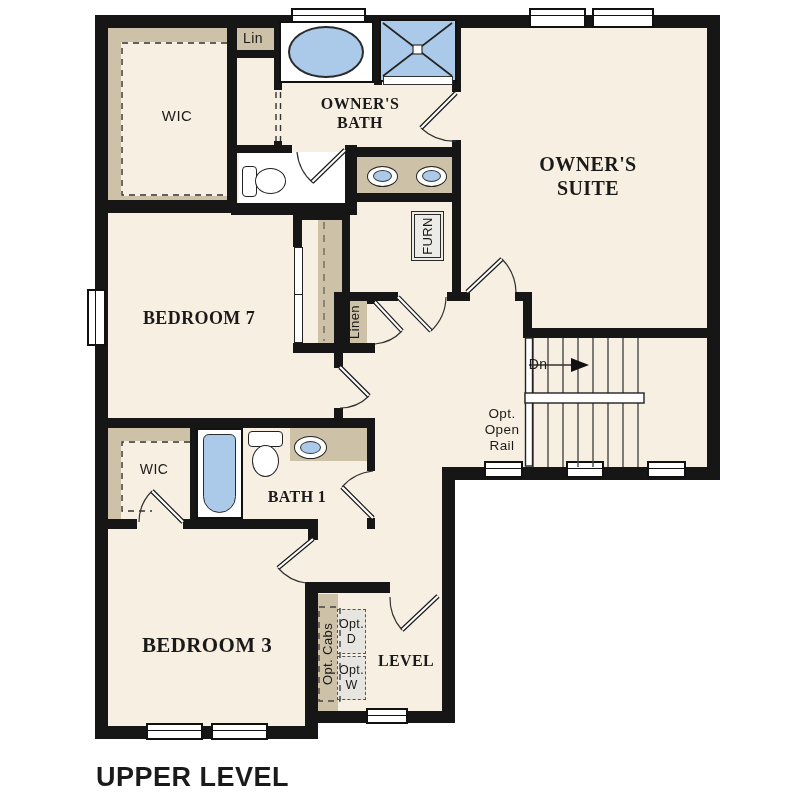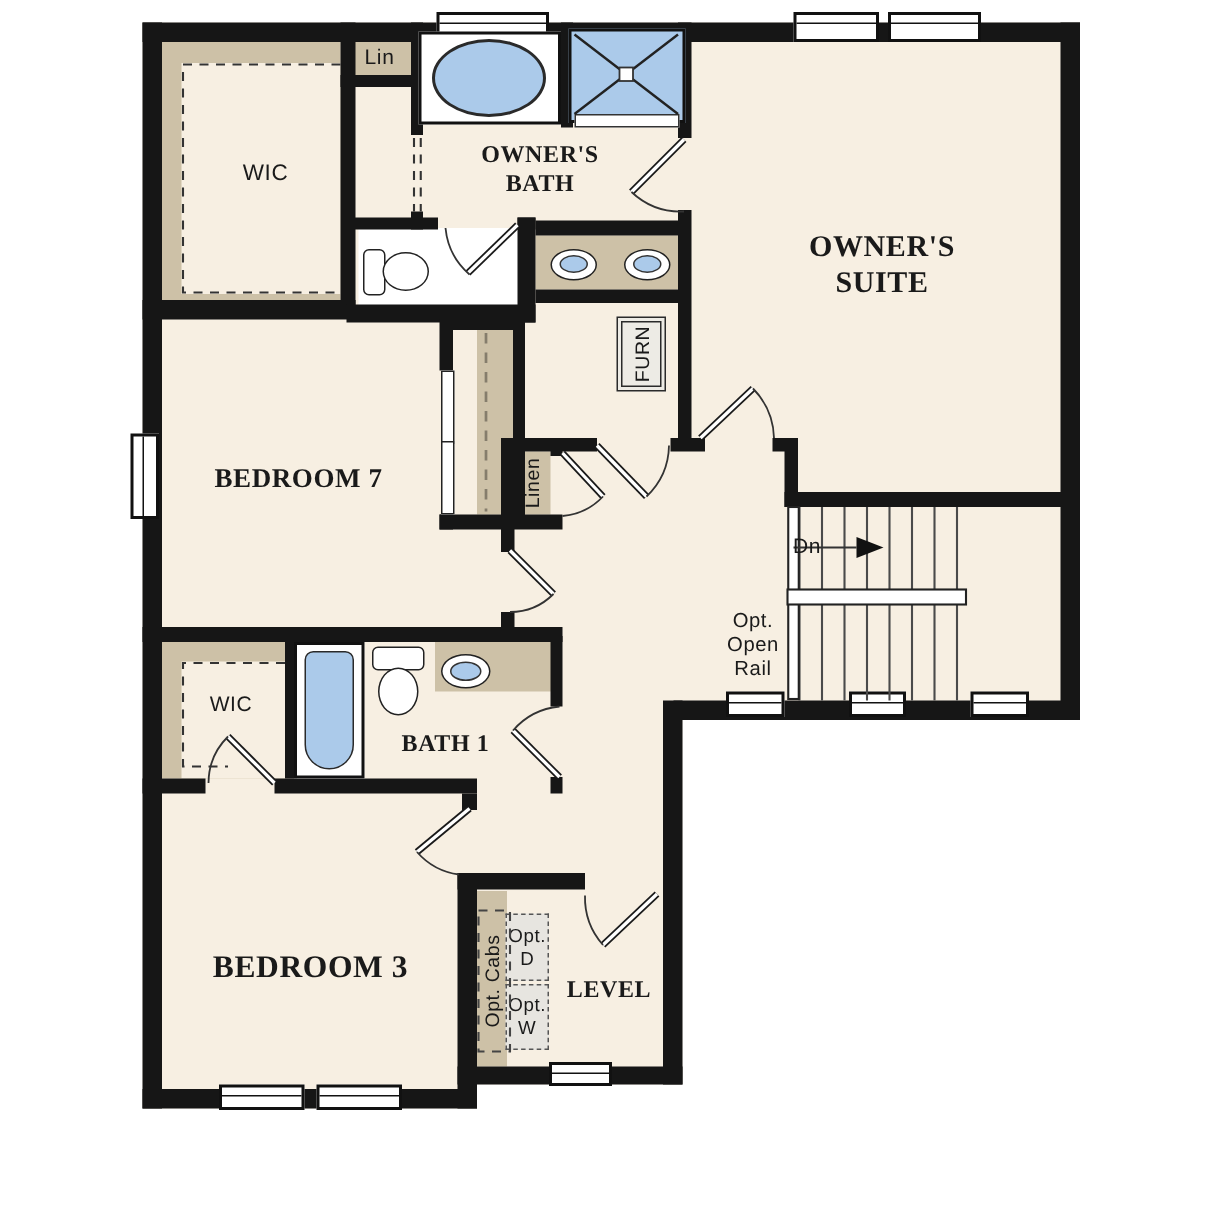--- a/index.html
+++ b/index.html
@@ -253,14 +253,15 @@
   <div class="lbl small-lbl" style="left:177px;top:116px;font-size:15px;">WIC</div>
   <div class="lbl small-lbl" style="left:154px;top:469px;">WIC</div>
   <div class="lbl small-lbl" style="left:253px;top:38px;">Lin</div>
   <div class="lbl small-lbl rot" style="left:355px;top:322px;font-size:13px;">Linen</div>
   <div class="lbl small-lbl rot" style="left:427.5px;top:236px;font-size:13px;">FURN</div>
   <div class="lbl small-lbl" style="left:516px;top:364px;padding-left:44px;">Dn</div>
   <div class="lbl small-lbl" style="left:502px;top:430px;font-size:13.5px;">Opt.
 Open
 Rail</div>
   <div class="lbl small-lbl rot" style="left:328px;top:654px;font-size:13px;white-space:nowrap;">Opt. Cabs</div>
+  <div id="title">UPPER LEVEL</div>
 
 </div>
 
 </body></html>

